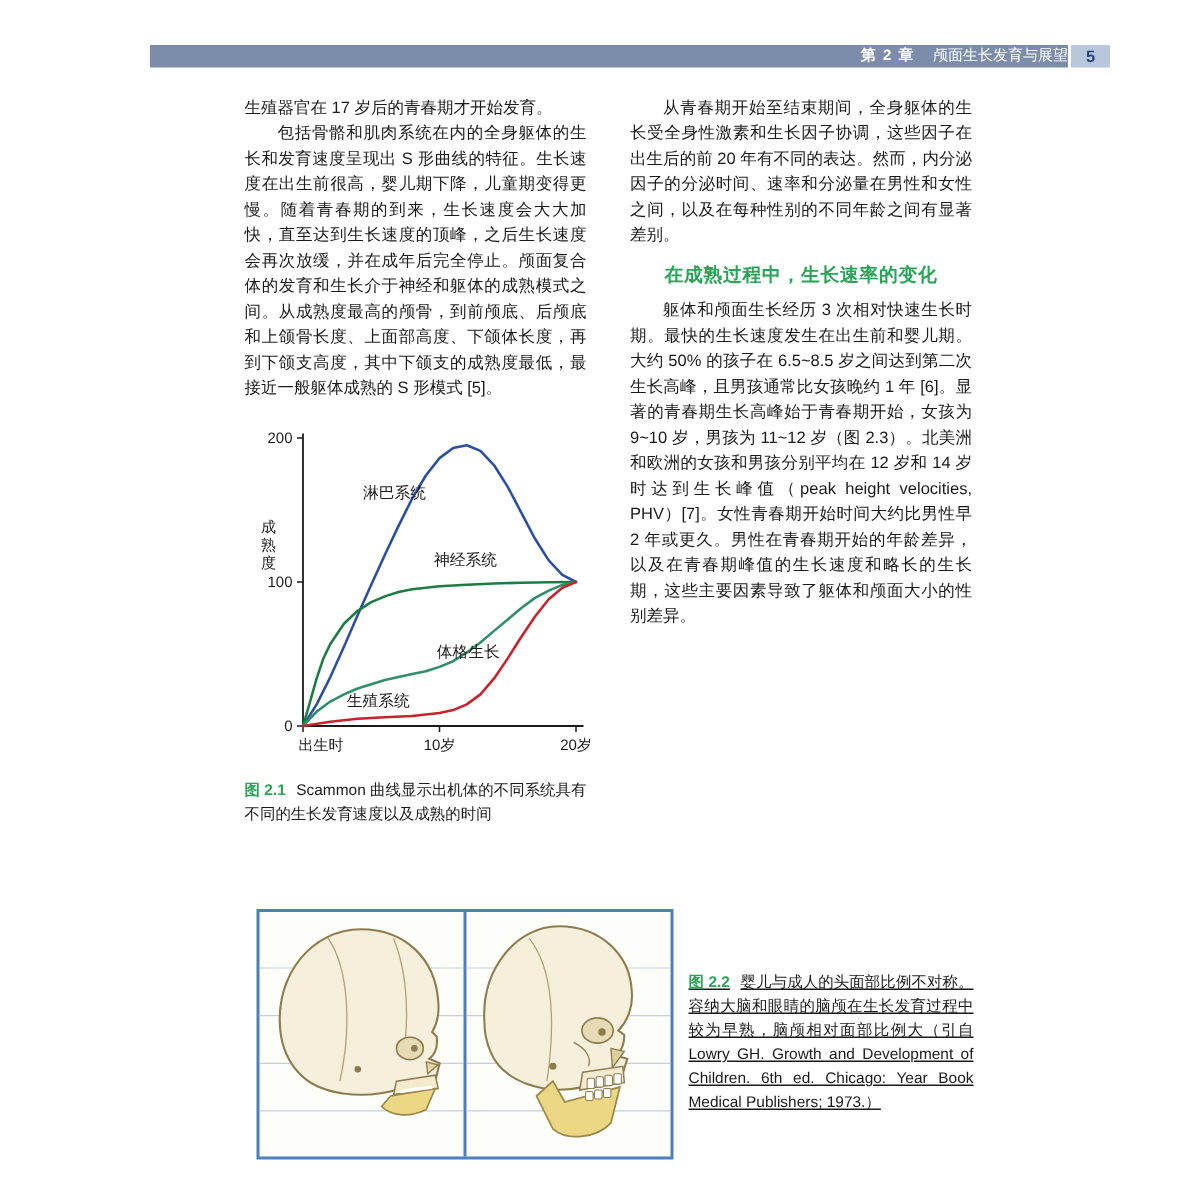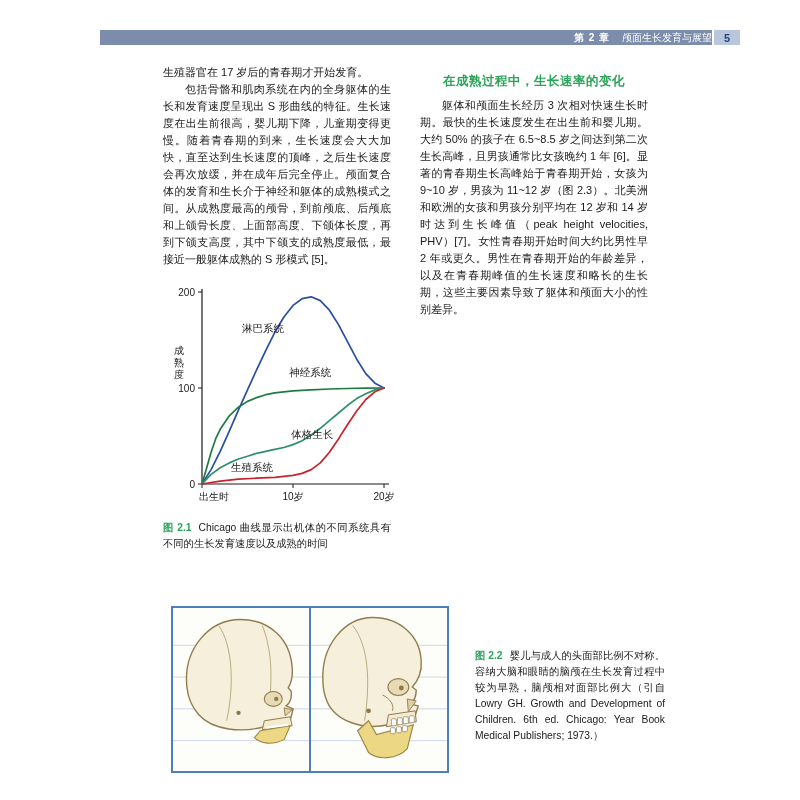--- a/index.html
+++ b/index.html
@@ -29,21 +29,21 @@
     font-size:12.5px; margin:9px 0 7px; letter-spacing:0.5px;
   }
 
   .chart-wrap { position:absolute; left:166px; top:278px; width:232px; height:232px; }
   .chart-wrap svg { width:232px; height:232px; display:block; }
   .tick { font-size:10px; fill:#1a1a1a; font-family:"Liberation Sans","DejaVu Sans",sans-serif; }
   .series-label { font-size:10.5px; fill:#1a1a1a; font-family:"Liberation Sans","DejaVu Sans",sans-serif; }
 
   .caption { position:absolute; font-size:10.3px; line-height:16px; text-align:justify; color:#1a1a1a; }
   .cap1 { left:163px; top:520px; width:228px; }
-  .cap2 { left:475px; top:648px; width:190px; }
+  .cap2 { left:459px; top:648px; width:190px;text-decoration:underline; }
   .fig-label { color:var(--green,#2aa558); font-weight:bold; margin-right:7px;margin-top:33px; }
 
   .fig2-box {
     position:absolute; left:171px; top:606px; width:278px; height:167px;
     border:2px solid var(--figborder,#4d7fba); background:#fdfdfa; display:flex;
   }
   .fig2-panel { flex:1; position:relative; overflow:hidden; }
   .fig2-panel svg { width:100%; height:100%; display:block; }
   .fig2-divider { width:2px; background:var(--figborder,#4d7fba); }
 </style>
@@ -84,21 +84,21 @@
         <text x="76.04" y="54.31999999999999" class="series-label">淋巴系统</text>
         <path d="M36.0,206.0 L40.5,190.6 L45.1,174.3 L49.6,160.9 L54.2,151.3 L63.3,137.8 L72.4,129.2 L81.5,123.4 L90.6,119.6 L99.7,116.7 L108.8,114.8 L127.0,112.9 L145.2,111.9 L163.4,111.0 L181.6,110.5 L199.8,110.2 L218.0,110.0" fill="none" stroke="#1c7c42" stroke-width="1.7" stroke-linejoin="round" stroke-linecap="round"></path>
         <text x="123.36" y="98.47999999999999" class="series-label">神经系统</text>
         <path d="M36.0,206.0 L45.1,196.4 L54.2,189.7 L63.3,184.9 L72.4,181.0 L81.5,178.2 L90.6,175.3 L99.7,173.4 L108.8,171.4 L117.9,169.5 L127.0,166.6 L136.1,162.8 L145.2,157.0 L154.3,150.3 L163.4,142.6 L172.5,135.0 L181.6,127.3 L190.7,120.6 L199.8,115.8 L208.9,111.9 L218.0,110.0" fill="none" stroke="#2f8f68" stroke-width="1.7" stroke-linejoin="round" stroke-linecap="round"></path>
         <text x="125.18" y="159.92000000000002" class="series-label">体格生长</text>
         <path d="M36.0,206.0 L54.2,203.1 L72.4,201.2 L90.6,200.2 L108.8,199.3 L127.0,197.4 L136.1,195.4 L145.2,191.6 L154.3,184.9 L163.4,174.3 L172.5,160.9 L181.6,146.5 L190.7,133.0 L199.8,121.5 L208.9,113.8 L218.0,110.0" fill="none" stroke="#c8232c" stroke-width="1.7" stroke-linejoin="round" stroke-linecap="round"></path>
         <text x="65.12" y="192.56" class="series-label">生殖系统</text>
       </svg>
   </div>
   <div class="caption cap1">
-    <span class="fig-label">图 2.1</span><span>Chicago 曲线显示出机体的不同系统具有不同的生长发育速度以及成熟的时间</span>
+    <span class="fig-label">图 2.1</span><span>Scammon 曲线显示出机体的不同系统具有不同的生长发育速度以及成熟的时间</span>
   </div>
 
   <div class="fig2-box">
     <div class="fig2-panel">
       <svg viewBox="0 0 137 161" xmlns="http://www.w3.org/2000/svg">
         <g stroke="#c2cfdf" stroke-width="0.8">
           <line x1="0" y1="36" x2="137" y2="36"></line>
           <line x1="0" y1="68" x2="137" y2="68"></line>
           <line x1="0" y1="100" x2="137" y2="100"></line>
           <line x1="0" y1="132" x2="137" y2="132"></line>
@@ -149,17 +149,18 @@
           <circle cx="58" cy="102" r="2.4" fill="#8d7b4e"></circle>
         </g>
       </svg>
     </div>
   </div>
   <div class="caption cap2">
     <span class="fig-label">图 2.2</span><span>婴儿与成人的头面部比例不对称。容纳大脑和眼睛的脑颅在生长发育过程中较为早熟，脑颅相对面部比例大（引自 Lowry GH. Growth and Development of Children. 6th ed. Chicago: Year Book Medical Publishers; 1973.）</span>
   </div>
 
   <div class="col col-right">
+    <p class="indent">从青春期开始至结束期间，全身躯体的生长受全身性激素和生长因子协调，这些因子在出生后的前 20 年有不同的表达。然而，内分泌因子的分泌时间、速率和分泌量在男性和女性之间，以及在每种性别的不同年龄之间有显著差别。</p>
     <h3 class="green-heading">在成熟过程中，生长速率的变化</h3>
     <p class="indent">躯体和颅面生长经历 3 次相对快速生长时期。最快的生长速度发生在出生前和婴儿期。大约 50% 的孩子在 6.5~8.5 岁之间达到第二次生长高峰，且男孩通常比女孩晚约 1 年 [6]。显著的青春期生长高峰始于青春期开始，女孩为 9~10 岁，男孩为 11~12 岁（图 2.3）。北美洲和欧洲的女孩和男孩分别平均在 12 岁和 14 岁时达到生长峰值（peak height velocities, PHV）[7]。女性青春期开始时间大约比男性早 2 年或更久。男性在青春期开始的年龄差异，以及在青春期峰值的生长速度和略长的生长期，这些主要因素导致了躯体和颅面大小的性别差异。</p>
   </div>
 
 </div>
 
 </body></html>

